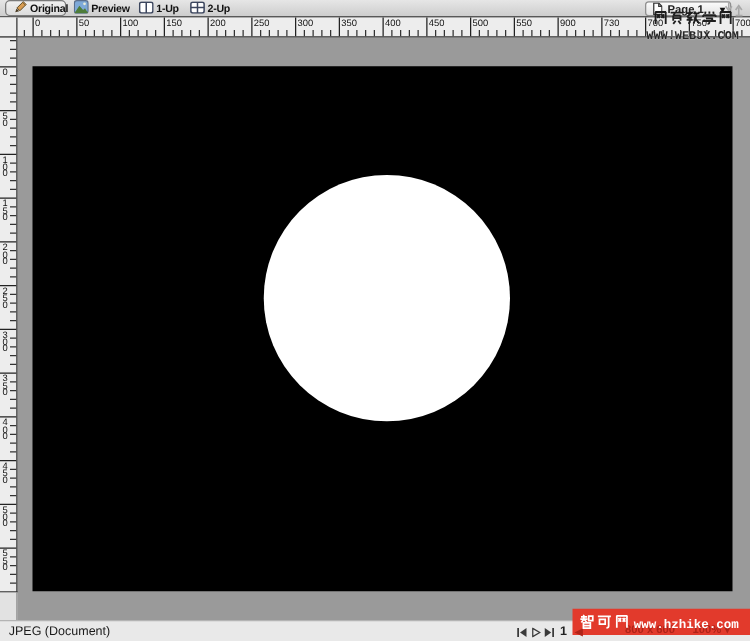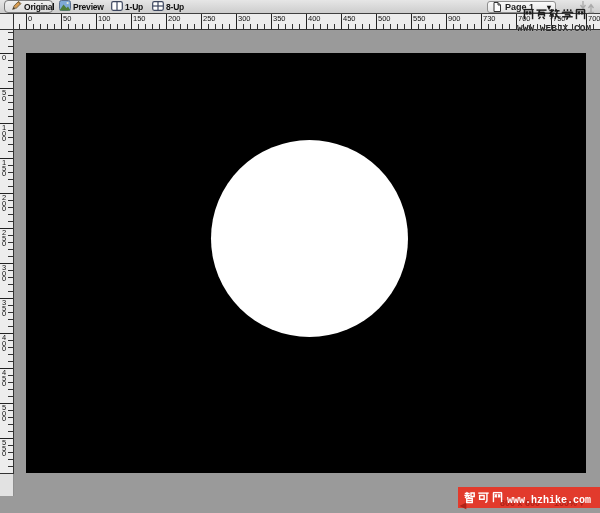--- a/index.html
+++ b/index.html
@@ -13,21 +13,21 @@
     font-size:8.5px;font-weight:700;color:#111;letter-spacing:-0.2px;white-space:nowrap;}
   .tab .lbl{transform:translateY(-0.5px);}
   #tab-original{left:4px;top:0px;height:13px;width:49px;border:1px solid #7a7a7a;border-radius:4px;
     background:linear-gradient(#f0f0f0,#dcdcdc);box-sizing:border-box;padding-left:6px;}
   #tab-preview{left:59px;}
   #tab-2up{left:111px;}
   #tab-4up{left:152px;}
   .tabicon{display:inline-block;flex:none;}
 
   
-  #page-btn{position:absolute;left:487px;top:1px;width:69px;height:12px;
+  #page-btn{position:absolute;left:516px;top:1px;width:69px;height:12px;
     border:1px solid #8f8f8f;border-radius:3px;background:linear-gradient(#fbfbfb,#e3e3e3);
     box-sizing:border-box;display:flex;align-items:flex-start;font-size:9px;font-weight:700;color:#222;}
   #page-btn .pg-label{margin-left:4px;}
   #page-btn .chev{position:absolute;right:4px;top:1px;font-size:8px;color:#111;}
   #sort-arrows{position:absolute;left:579px;top:0px;}
 
   
   #hruler{position:absolute;left:0;top:14px;width:600px;height:16px;background:#ededed;z-index:2;
     border-bottom:1px solid #333;box-sizing:border-box;}
   #corner{position:absolute;left:0;top:14px;width:14px;height:16px;background:#ededed;
@@ -115,21 +115,21 @@
       <span class="lbl">1-Up</span>
     </div>
     <div class="tab" id="tab-4up">
       <span class="tabicon">
         <svg width="12" height="10" viewBox="0 0 12 10">
           <rect x="0.7" y="0.7" width="10.6" height="8.6" rx="1.5" fill="#fff" stroke="#3c465e" stroke-width="1.2"></rect>
           <line x1="6" y1="0.7" x2="6" y2="9.3" stroke="#3c465e" stroke-width="1.2"></line>
           <line x1="0.7" y1="5" x2="11.3" y2="5" stroke="#3c465e" stroke-width="1.2"></line>
         </svg>
       </span>
-      <span class="lbl">8-Up</span>
+      <span class="lbl">2-Up</span>
     </div>
 
     <div id="page-btn">
       <span class="tabicon" style="margin-left:5px">
         <svg width="8" height="10" viewBox="0 0 8 10">
           <path d="M1,0.5 H5 L7.5,3 V9.5 H1 Z" fill="#fff" stroke="#333" stroke-width="1"></path>
           <path d="M5,0.5 V3 H7.5" fill="none" stroke="#333" stroke-width="1"></path>
         </svg>
       </span>
       <span class="pg-label">Page 1</span>
@@ -328,20 +328,41 @@
     </div>
   <div id="vruler-tail"></div>
   <div id="corner"></div>
 
   <div id="canvas">
     <div id="document" style="left: 26px; top: 23px; width: 560px; height: 420px; background: rgb(0, 0, 0);">
       <div id="circle" style="left: 184.5px; top: 86.5px; width: 197px; height: 197px; background: rgb(255, 255, 255);"></div>
     </div>
   </div>
 
+  <div id="statusbar">
+    <span id="format-label">JPEG (Document)</span>
+    <span class="navbtn" id="nav-first">
+      <svg width="9" height="8" viewBox="0 0 9 8">
+        <rect x="0.8" y="0.4" width="1.4" height="7.2" fill="#3a3a3a"></rect>
+        <polygon points="8.2,0.4 8.2,7.6 3,4" fill="#3a3a3a"></polygon>
+      </svg>
+    </span>
+    <span class="navbtn" id="nav-play">
+      <svg width="8" height="8" viewBox="0 0 8 8">
+        <polygon points="1.2,0.7 6.8,4 1.2,7.3" fill="none" stroke="#3a3a3a" stroke-width="1"></polygon>
+      </svg>
+    </span>
+    <span class="navbtn" id="nav-last">
+      <svg width="9" height="8" viewBox="0 0 9 8">
+        <polygon points="0.8,0.4 0.8,7.6 6,4" fill="#3a3a3a"></polygon>
+        <rect x="6.8" y="0.4" width="1.4" height="7.2" fill="#3a3a3a"></rect>
+      </svg>
+    </span>
+    <span id="frame-number">1</span>
+  </div>
 
   <div id="wm-bottom">
     <div class="bg" style="background: rgb(226, 58, 44);"></div>
     <div id="wm-under" style="color: rgb(176, 35, 24);">
       <span class="u-arrow">◀</span>
       <span class="u-size">800 x 600</span>
       <span class="u-zoom">100% ▾</span>
     </div>
     <span id="wm-cjk" aria-label="智可网">
         <svg width="13" height="13" viewBox="0 0 16 16" style="margin-right:1px;vertical-align:top">

